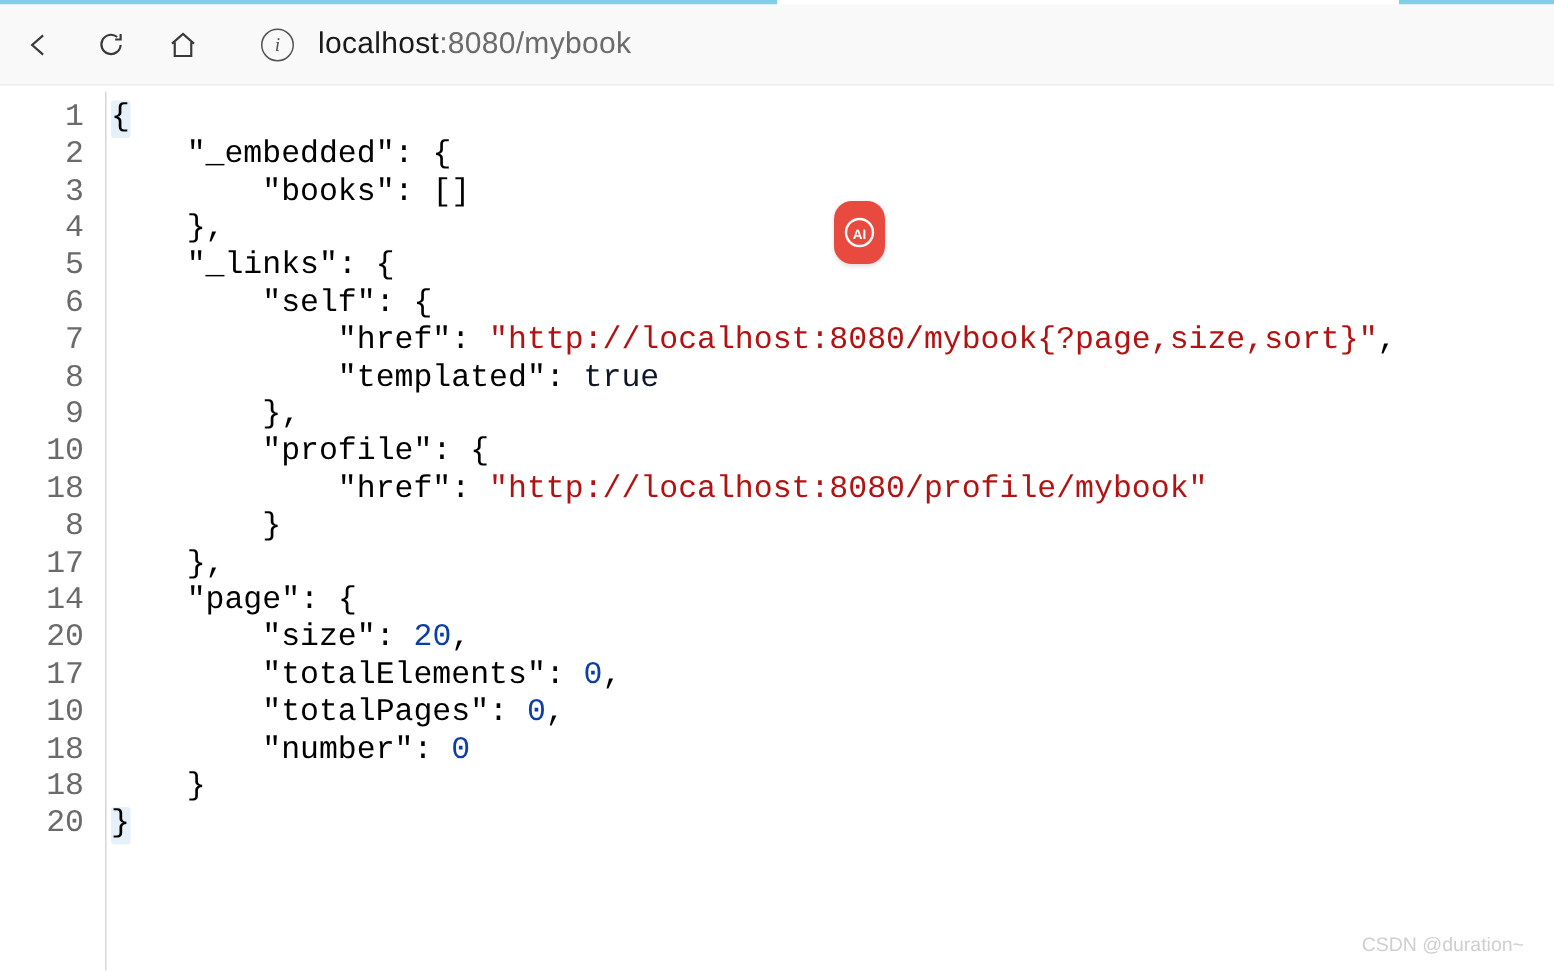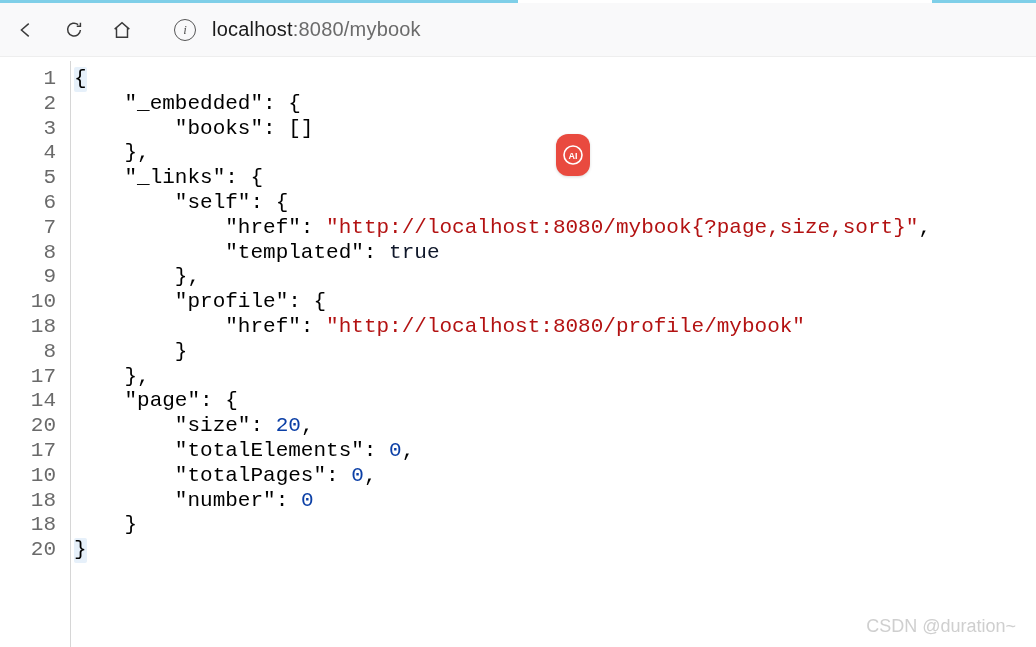--- a/index.html
+++ b/index.html
@@ -85,21 +85,21 @@
       width: 34px; height: 42px;
       background: #e94a3f;
       border-radius: 12px;
       display: flex; align-items: center; justify-content: center;
       box-shadow: 0 1px 3px rgba(0,0,0,0.15);
     }
     .ai-badge svg { width: 24px; height: 24px; }
     .watermark {
       position: absolute;
       right: 20px; bottom: 10px;
-      font-size: 18px;
+      font-size: 13px;
       color: #cfcfcf;
       font-family: -apple-system, sans-serif;
     }
   </style>
 </head>
 <body>
 
 <div class="top-accent"></div>
 
 <div class="toolbar">

